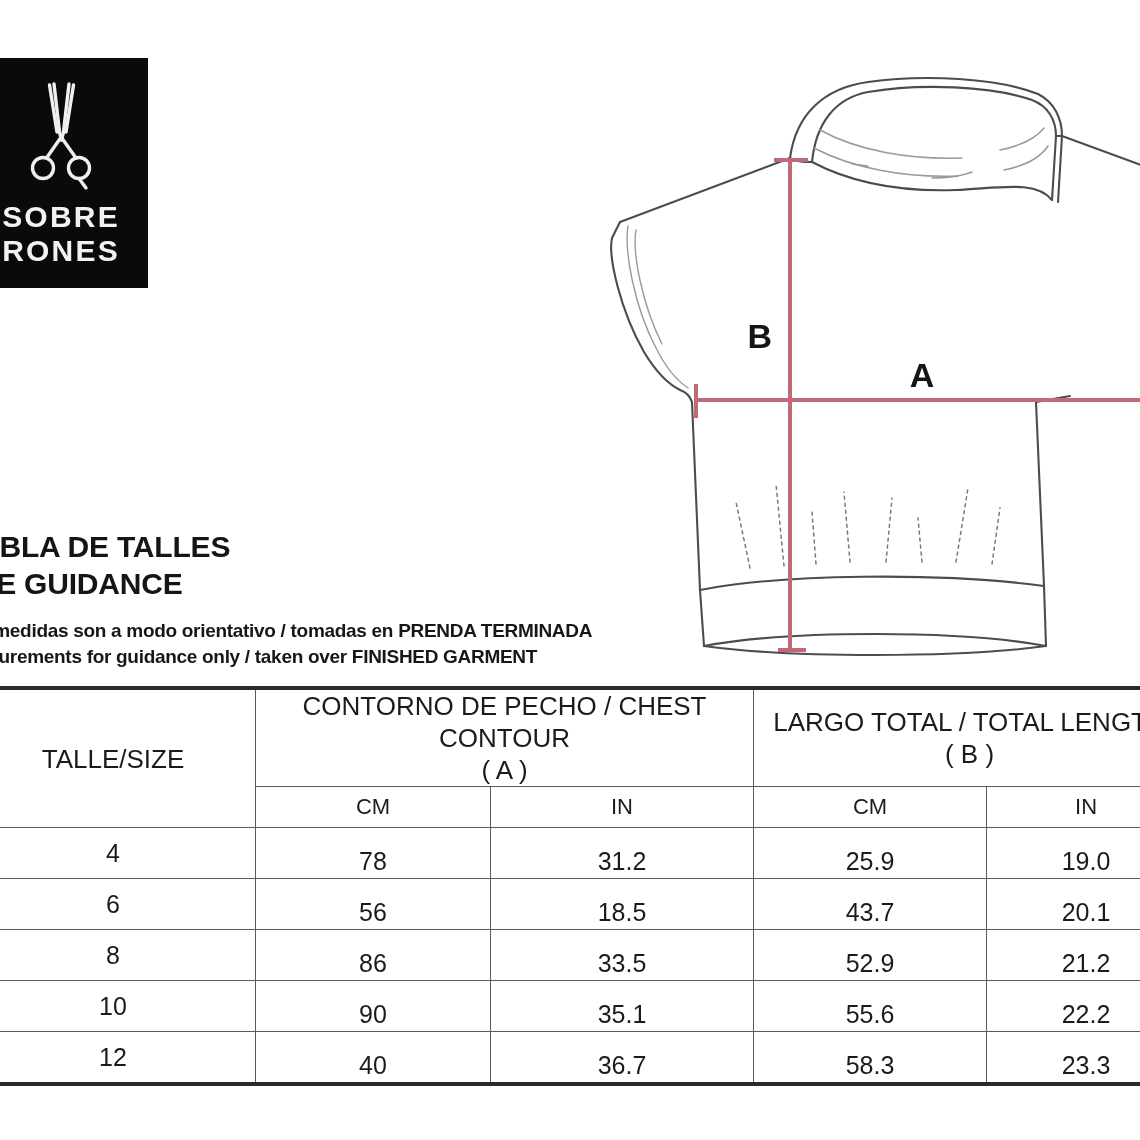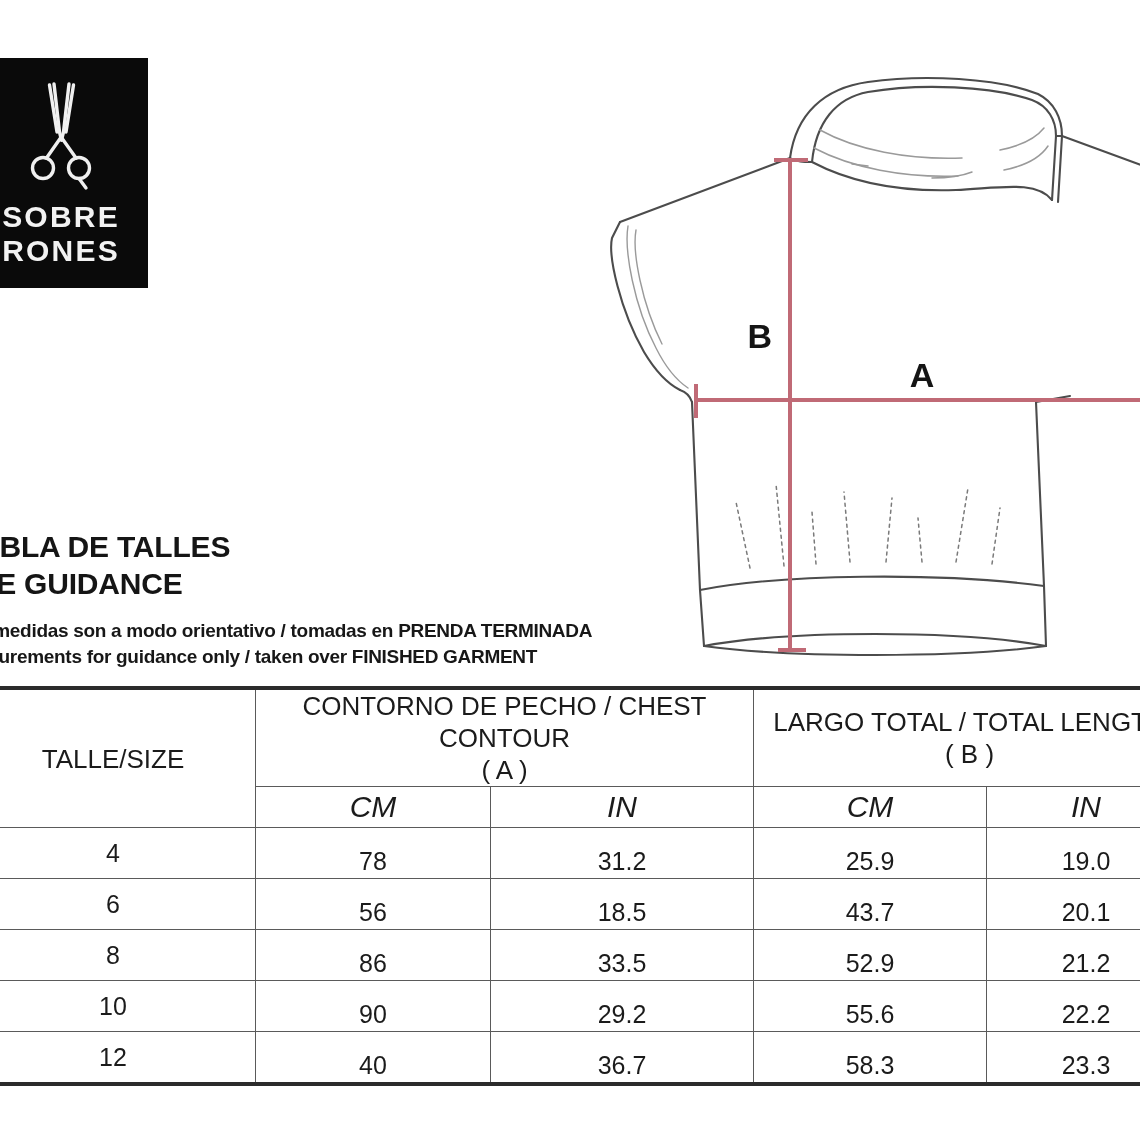--- a/index.html
+++ b/index.html
@@ -110,21 +110,21 @@
     border: 1px solid #ララ;
     border: 1px solid #5a5a5a;
     padding: 0;
     text-align: center;
     vertical-align: middle;
     font-weight: normal;
     color: #1b1b1b;
     background: #ffffff;
   }
   tr.header-top th { height: 96px; font-size: 26px; line-height: 32px; }
-  tr.header-unit th { height: 40px; font-size: 30px; font-style: italic; }
+  tr.header-unit th { height: 40px; font-size: 22px; }
   tr.data-row td { height: 50px; font-size: 25px; }
 
   #size-table .outer-top { border-top: 4px solid #2b2b2b; }
   #size-table .outer-bottom { border-bottom: 4px solid #2b2b2b; }
 
   .col-size { width: 285px; }
   .col-cm-a { width: 235px; }
   .col-in-a { width: 263px; }
   .col-cm-b { width: 233px; }
   .col-in-b { width: 199px; }
@@ -281,21 +281,21 @@
         <tr class="data-row">
           <td class="">8</td>
           <td class=""><span class="nudge-down">86</span></td>
           <td class=""><span class="nudge-down">33.5</span></td>
           <td class=""><span class="nudge-down">52.9</span></td>
           <td class=""><span class="nudge-down">21.2</span></td>
         </tr>
         <tr class="data-row">
           <td class="">10</td>
           <td class=""><span class="nudge-down">90</span></td>
-          <td class=""><span class="nudge-down">29.2</span></td>
+          <td class=""><span class="nudge-down">35.1</span></td>
           <td class=""><span class="nudge-down">55.6</span></td>
           <td class=""><span class="nudge-down">22.2</span></td>
         </tr>
         <tr class="data-row">
           <td class=" outer-bottom">12</td>
           <td class=" outer-bottom"><span class="nudge-down">40</span></td>
           <td class=" outer-bottom"><span class="nudge-down">36.7</span></td>
           <td class=" outer-bottom"><span class="nudge-down">58.3</span></td>
           <td class=" outer-bottom"><span class="nudge-down">23.3</span></td>
         </tr>

